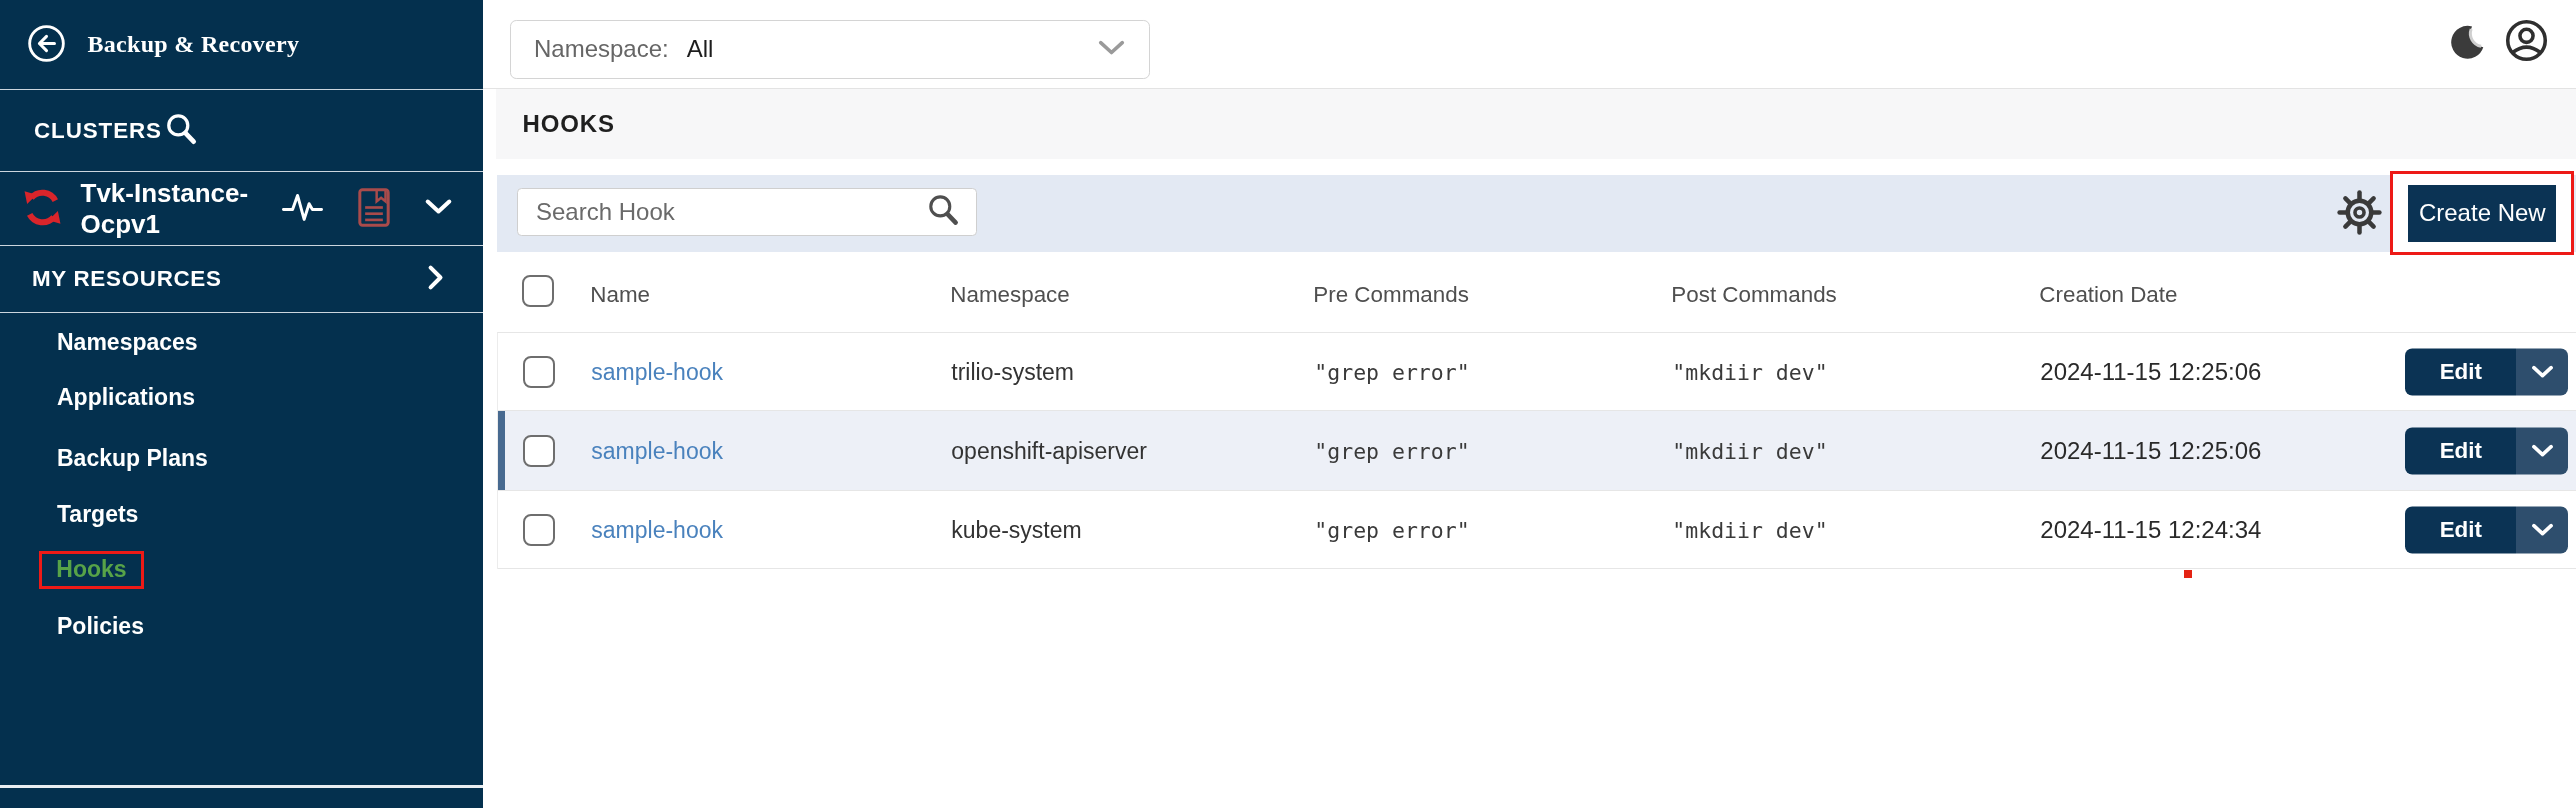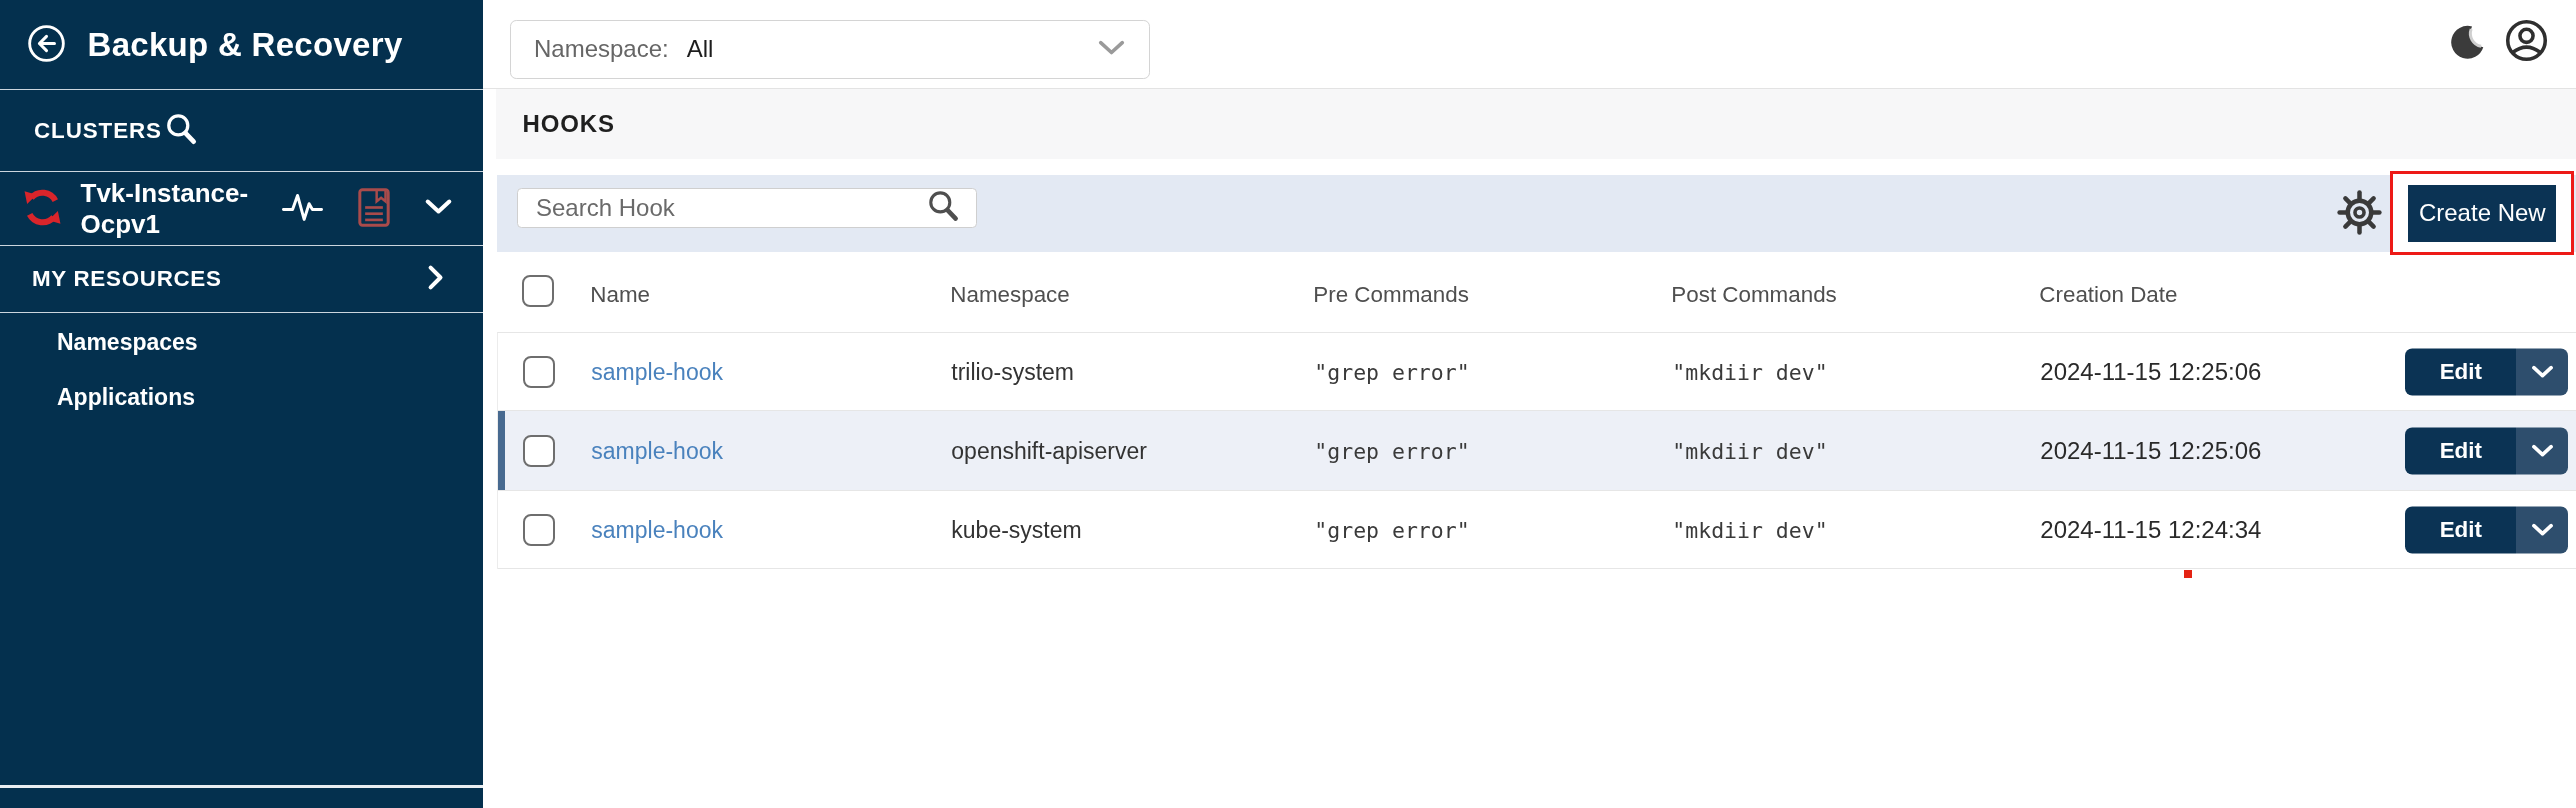--- a/index.html
+++ b/index.html
@@ -3,21 +3,21 @@
 <meta charset="utf-8">
 <style>
   html,body{margin:0;padding:0;width:2576px;height:809px;overflow:hidden;
     font-family:"Liberation Sans",sans-serif;background:#fff;}
   .canvas{position:relative;width:2576px;height:809px;}
 
   
   .sidebar{position:absolute;left:0;top:0;width:483px;height:809px;background:#04304e;color:#fff;}
   .sb-header{height:89px;display:flex;align-items:center;gap:21.5px;padding-left:27px;
     border-bottom:1.8px solid #ccd6de;}
-  .sb-title{font-size:33px;font-weight:bold;letter-spacing:0.3px;}
+  .sb-title{font-size:24px;font-weight:bold;letter-spacing:0.3px;font-family:Liberation Serif, serif;}
   .sb-clusters{height:81px;display:flex;align-items:center;justify-content:flex-start;
     padding:0 28px 0 34px;border-bottom:1.8px solid #ccd6de;}
   .sb-clusters-label{font-size:22.4px;font-weight:bold;letter-spacing:0.9px;}
   .sb-cluster-row{height:73px;display:flex;align-items:center;gap:18px;
     padding:0 30px 0 21.5px;border-bottom:1.8px solid #ccd6de;}
   .sb-cluster-name{font-size:26px;font-weight:bold;flex:1;}
   .sb-cluster-icons{display:flex;align-items:center;gap:34px;}
   .sb-myres{height:66px;display:flex;align-items:center;justify-content:space-between;
     padding:0 38px 0 32px;border-bottom:1.8px solid #ccd6de;}
   .sb-section-label{font-size:22.4px;font-weight:bold;letter-spacing:0.7px;}
@@ -45,21 +45,21 @@
   .ns-value{font-size:24px;color:#1d1d1d;margin-left:18px;}
   .ns-chevron{margin-left:auto;}
   .moon-btn{position:absolute;left:1964px;top:23px;cursor:pointer;}
   .account-btn{position:absolute;left:2021px;top:18px;cursor:pointer;}
 
   .hooks-strip{position:absolute;left:12.5px;top:89px;width:2080px;height:70px;background:#f7f7f8;
     display:flex;align-items:center;}
   .hooks-title{font-size:24px;font-weight:bold;color:#1f1f1f;letter-spacing:0.9px;margin-left:27px;}
 
   .toolbar{position:absolute;left:14.3px;top:175px;width:2079px;height:77px;background:#e3e9f3;}
-  .search-wrap{position:absolute;left:19.7px;top:12.5px;width:460px;height:40px;box-sizing:border-box;
+  .search-wrap{position:absolute;left:19.7px;top:12.5px;width:460px;height:48px;box-sizing:border-box;
     background:#fff;border:1.8px solid #cfcfcf;border-radius:4.5px;display:flex;align-items:center;
     padding:0 14.3px 0 16px;}
   .search-wrap input{border:none;outline:none;flex:1;font-size:24px;color:#333;
     font-family:"Liberation Sans",sans-serif;background:transparent;}
   .search-wrap input::placeholder{color:#6a6a6a;opacity:1;}
   .gear-wrap{position:absolute;left:1839px;top:14.3px;cursor:pointer;}
   .createnew-annot{position:absolute;left:1893px;top:-3.6px;width:184px;height:84px;box-sizing:border-box;
     background:#fff;border:3.6px solid #ed1a17;display:flex;align-items:center;justify-content:center;}
   .create-btn{width:148px;height:57px;background:#0b3354;border:none;border-radius:0;
     color:#fff;font-size:24px;font-family:"Liberation Sans",sans-serif;cursor:pointer;}
@@ -166,20 +166,36 @@
     <ul class="sb-menu">
       <li>
         <span>Namespaces</span>
       </li>
       <li>
         <span>Applications</span>
       </li>
     </ul>
 
 
+    <ul class="sb-menu2">
+      <li>
+        <span>Backup Plans</span>
+      </li>
+      <li>
+        <span>Targets</span>
+      </li>
+      <li class="active-green">
+        <span class="hooks-annot">
+          <span>Hooks</span>
+        </span>
+      </li>
+      <li>
+        <span>Policies</span>
+      </li>
+    </ul>
 
     <div class="sb-bottom-divider"></div>
   </nav>
 
   <main class="main">
 
     <div class="topbar">
       <div class="ns-select">
         <span class="ns-label">Namespace:</span>
         <span class="ns-value">All</span>

